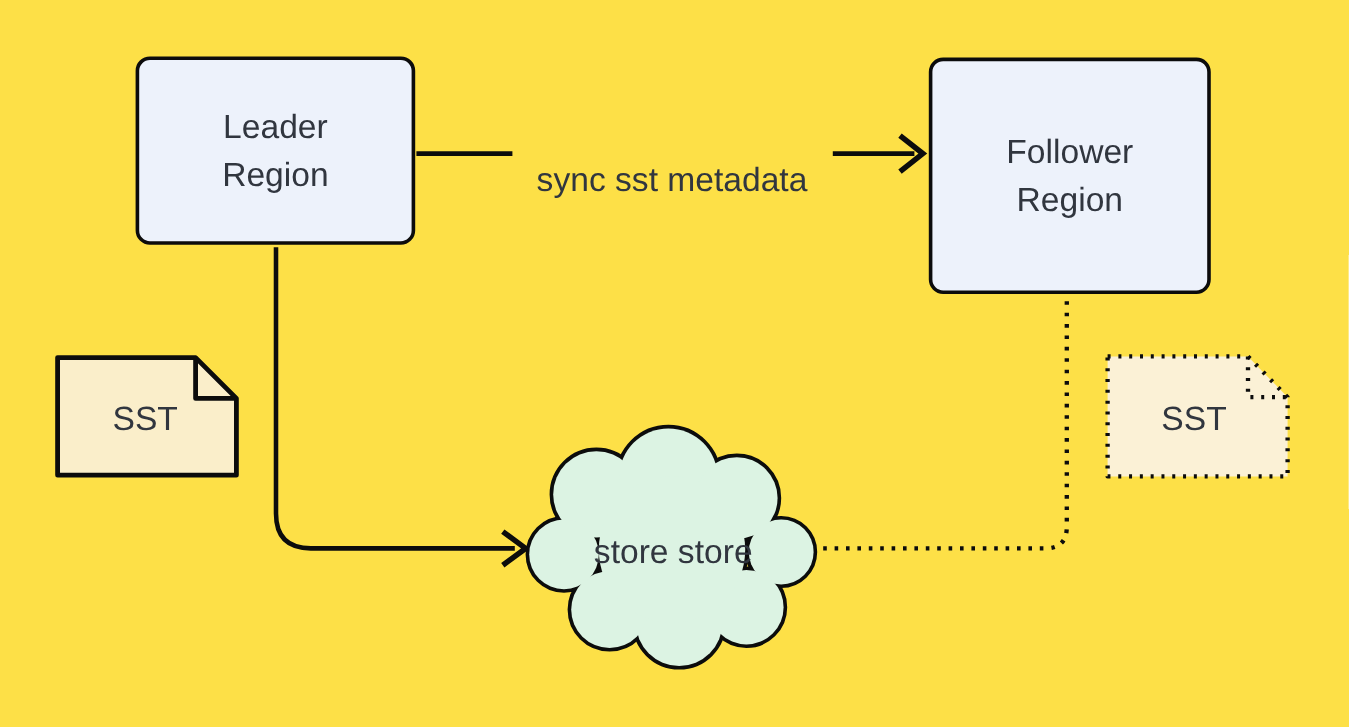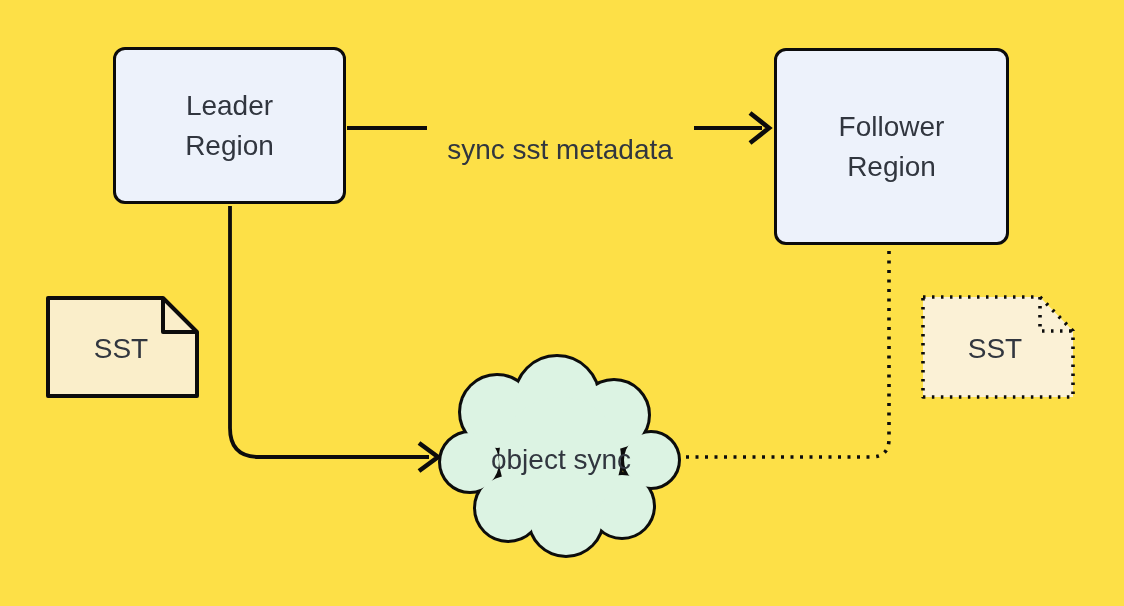--- a/index.html
+++ b/index.html
@@ -103,18 +103,18 @@
 
   <div class="node node-follower">
     <div>
       <span>Follower</span><br>
       <span>Region</span>
     </div>
   </div>
 
   <div class="label label-edge">sync sst metadata</div>
 
-  <div class="label label-cloud">object sync</div>
+  <div class="label label-cloud">store store</div>
 
   <div class="label label-sst-left">SST</div>
   <div class="label label-sst-right">SST</div>
 
 </div>
 
 </body></html>

